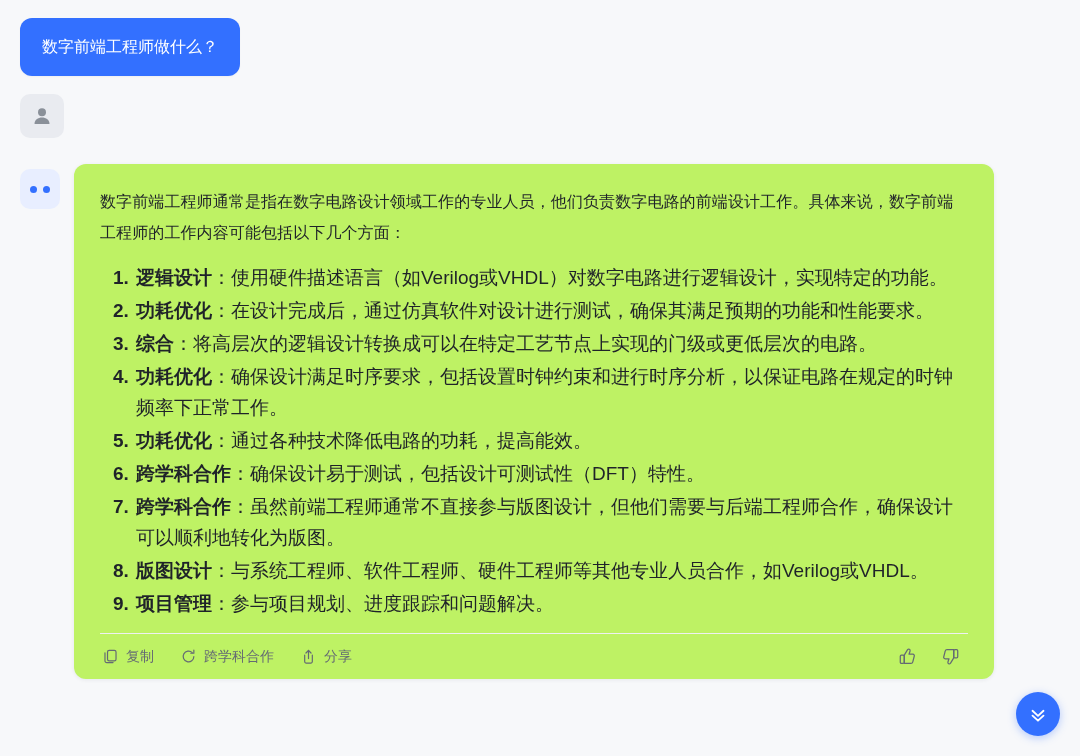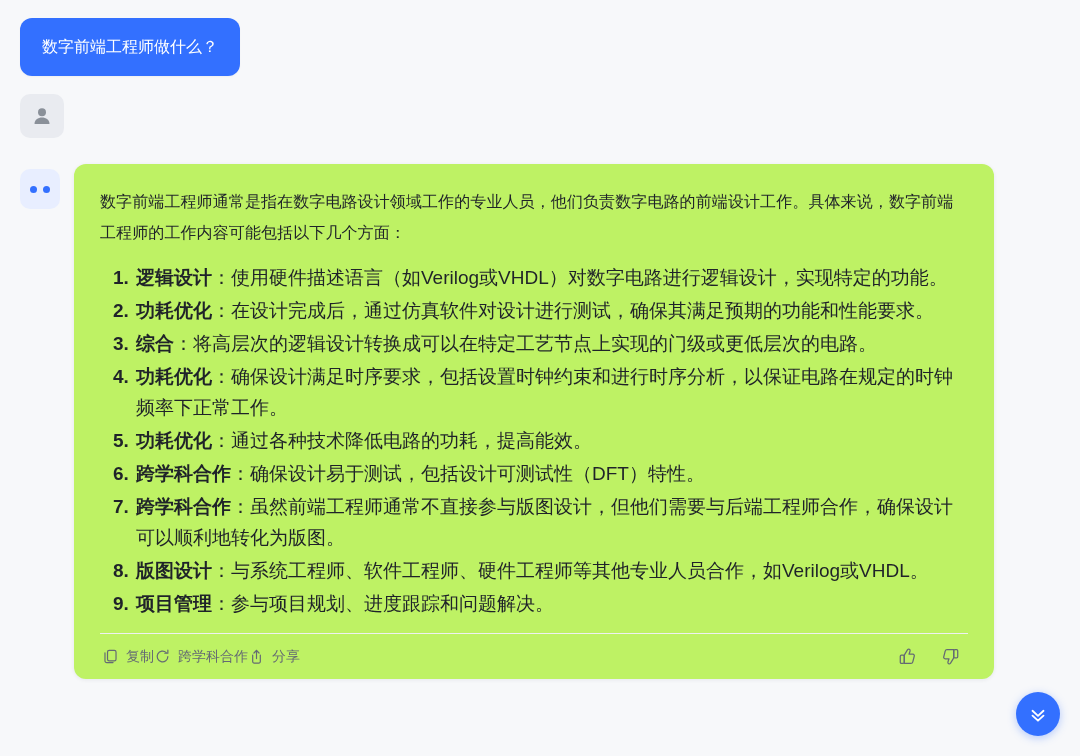--- a/index.html
+++ b/index.html
@@ -123,20 +123,21 @@
     display: flex;
     align-items: center;
     justify-content: space-between;
     border-top: 1px solid #eef0f3;
     margin-top: 14px;
     padding: 13px 2px 13px 2px;
   }
   .actions-left {
     display: flex;
     align-items: center;
+    gap: 26px;
   }
   .actions-right {
     display: flex;
     align-items: center;
     gap: 24px;
     padding-right: 6px;
   }
   .act {
     display: flex;
     align-items: center;

